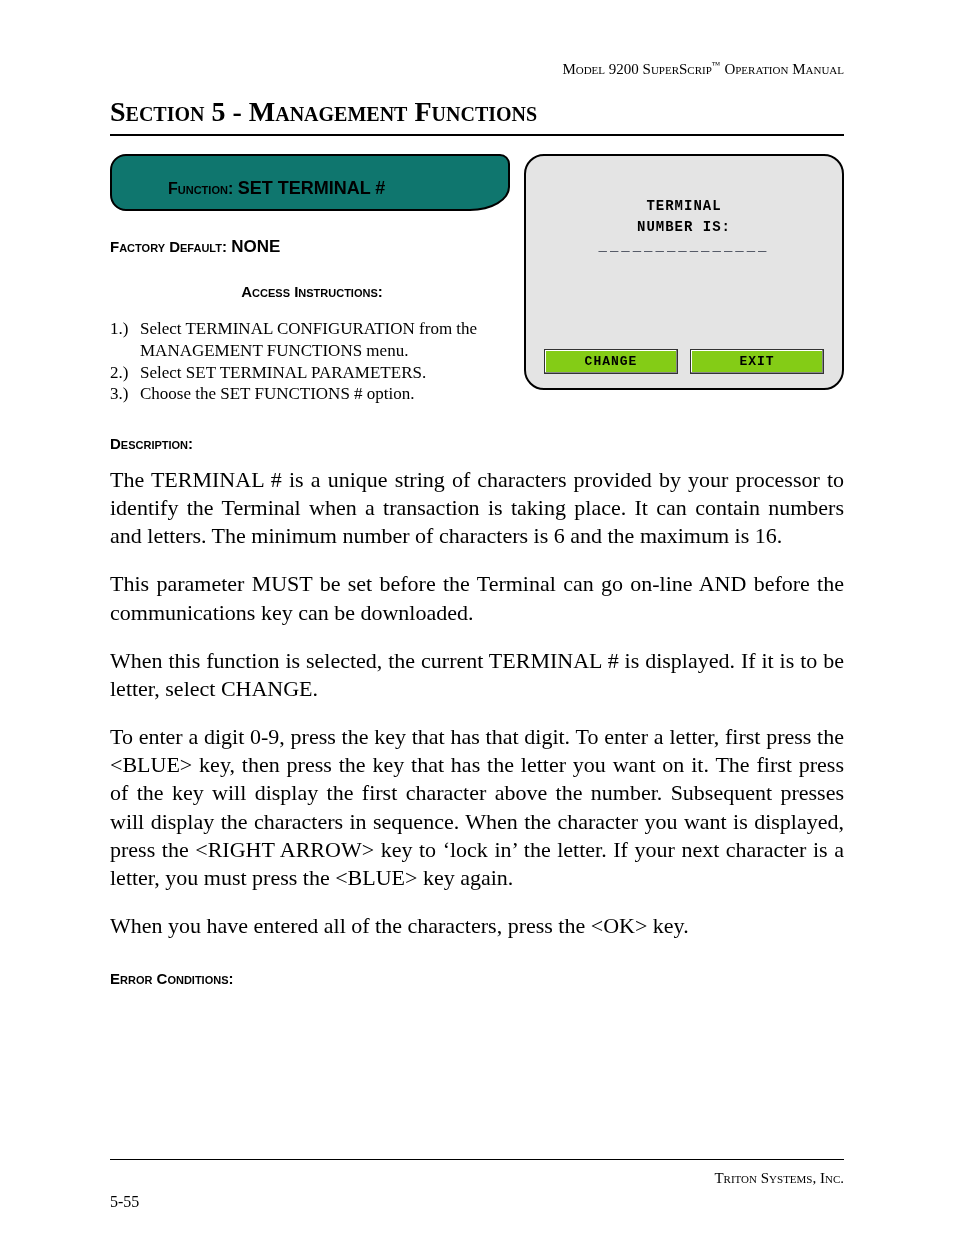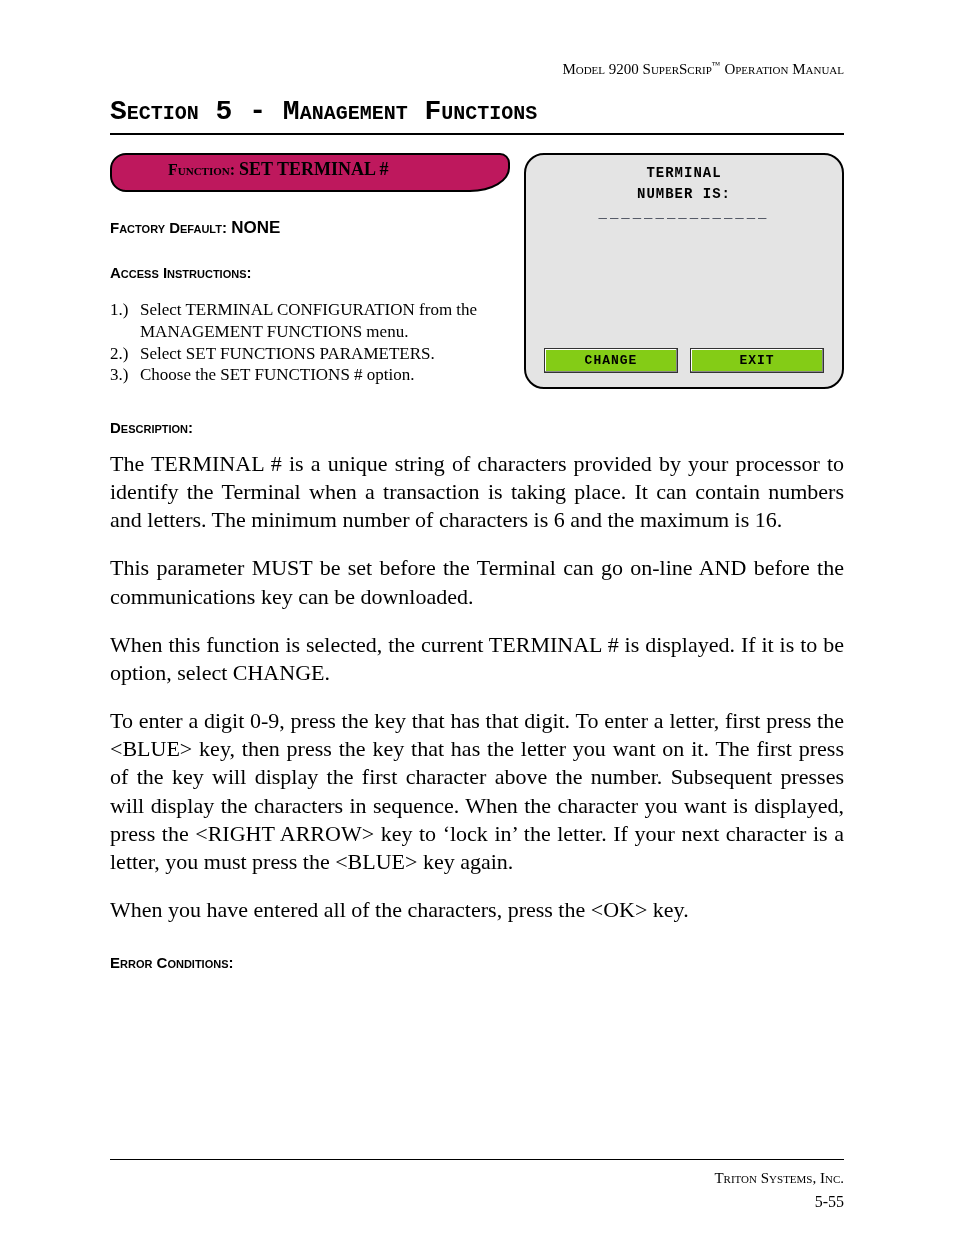--- a/index.html
+++ b/index.html
@@ -18,21 +18,21 @@
     padding: 60px 110px 50px 110px;
   }
   .header-line {
     text-align: right;
     font-family: "Times New Roman", serif;
     font-size: 15px;
     margin-bottom: 18px;
   }
   .sc { font-variant: small-caps; }
   .section-title {
-    font-family: Liberation Mono, monospace;
+    font-family: Liberation Serif, serif;
     font-weight: bold;
     font-size: 28px;
     font-variant: small-caps;
     margin: 4px 0 6px 0;
   }
   hr.rule {
     border: none;
     border-top: 2px solid #000;
     margin: 4px 0 18px 0;
   }
@@ -52,26 +52,26 @@
   .leftcol {
     flex: 1 1 auto;
   }
 
   
   .func-tab-wrap {
     position: relative;
     width: 400px;
   }
   .func-tab {
-    background: #be185d;
+    background: #0f766e;
     border: 2px solid #000;
     border-radius: 16px 10px 0 16px;
     border-bottom-right-radius: 40px 24px;
-    padding: 4px 20px 10px 56px;
-    font-family: Liberation Serif, serif;
+    padding: 22px 20px 10px 56px;
+    font-family: Liberation Sans, sans-serif;
     font-weight: bold;
     font-size: 16px;
     box-sizing: border-box;
   }
   .func-tab .lbl { font-variant: small-caps; }
   .func-tab .val { font-size: 18px; }
 
   .factory {
     margin-top: 26px;
     font-family: Liberation Sans, sans-serif;
@@ -80,20 +80,21 @@
   }
   .factory .lbl { font-variant: small-caps; }
   .factory .val { font-size: 17px; }
 
   .subhead {
     font-family: Arial, Helvetica, sans-serif;
     font-weight: bold;
     font-variant: small-caps;
     font-size: 15px;
     margin-top: 26px;
+    text-align: center;
   }
 
   .steps {
     font-family: "Times New Roman", serif;
     font-size: 17px;
     margin-top: 18px;
     line-height: 1.28;
   }
   .steprow { display:flex; }
   .stepnum { width: 30px; flex:0 0 30px; }
@@ -107,21 +108,21 @@
     background: #e4e4e4;
     border: 2px solid #000;
     border-radius: 20px;
     box-sizing: border-box;
     position: relative;
     font-family: "Courier New", monospace;
     font-weight: bold;
     font-size: 14px;
     letter-spacing: 1px;
     color: #000;
-    padding: 8px 18px 14px 18px;
+    padding: 40px 18px 14px 18px;
     display: flex;
     flex-direction: column;
   }
   .screen .title-area {
     text-align: center;
     line-height: 1.5;
   }
   .screen .field {
     text-align: center;
     color:#0f172a;
@@ -170,21 +171,21 @@
     display:flex;
     justify-content: space-between;
     align-items: flex-end;
     font-family: "Times New Roman", serif;
     font-size: 15px;
     margin-top: 10px;
   }
   .footer-inner .center {
     position:absolute;
     left:0; right:0;
-    text-align:right;
+    text-align:left;
     top: 34px;
     font-size: 16px;
   }
   .tm-sup { font-size: 9px; vertical-align: super; }
 </style>
 </head>
 <body>
 
 <div class="page">
 
@@ -212,21 +213,21 @@
 
       <div class="subhead">Access Instructions:</div>
 
       <div class="steps">
         <div class="steprow">
           <div class="stepnum">1.)</div>
           <div class="stepbody">Select TERMINAL CONFIGURATION from the MANAGEMENT FUNCTIONS menu.</div>
         </div>
         <div class="steprow">
           <div class="stepnum">2.)</div>
-          <div class="stepbody">Select SET FUNCTIONS PARAMETERS.</div>
+          <div class="stepbody">Select SET TERMINAL PARAMETERS.</div>
         </div>
         <div class="steprow">
           <div class="stepnum">3.)</div>
           <div class="stepbody">Choose the SET FUNCTIONS # option.</div>
         </div>
       </div>
 
     </div>
 
     <div class="screen">
@@ -240,21 +241,21 @@
         <div class="btn">EXIT</div>
       </div>
     </div>
   </div>
 
   <div class="desc-head">Description:</div>
 
   <div class="bodytext">
     <p>The TERMINAL # is a unique string of characters provided by your processor to identify the Terminal when a transaction is taking place.  It can contain numbers and letters. The minimum number of characters is 6 and the maximum is 16.</p>
     <p>This parameter MUST be set before the Terminal can go on-line AND before the communications key can be downloaded.</p>
-    <p>When this function is selected, the current TERMINAL # is displayed.  If it is to be option, select CHANGE.</p>
+    <p>When this function is selected, the current TERMINAL # is displayed.  If it is to be letter, select CHANGE.</p>
     <p>To enter a digit 0-9, press the key that has that digit.  To enter a letter, first press the &lt;BLUE&gt; key, then press the key that has the letter you want on it.  The first press of the key will display the first character above the number.  Subsequent presses will display the characters in sequence.  When the character you want is displayed, press the &lt;RIGHT ARROW&gt; key to ‘lock in’ the letter.  If your next character is a letter, you must press the &lt;BLUE&gt; key again.</p>
     <p>When you have entered all of the characters, press the &lt;OK&gt; key.</p>
   </div>
 
   <div class="desc-head">Error Conditions:</div>
 
 
   <div class="footer">
     <hr class="footer-rule">
     <div class="footer-inner">

